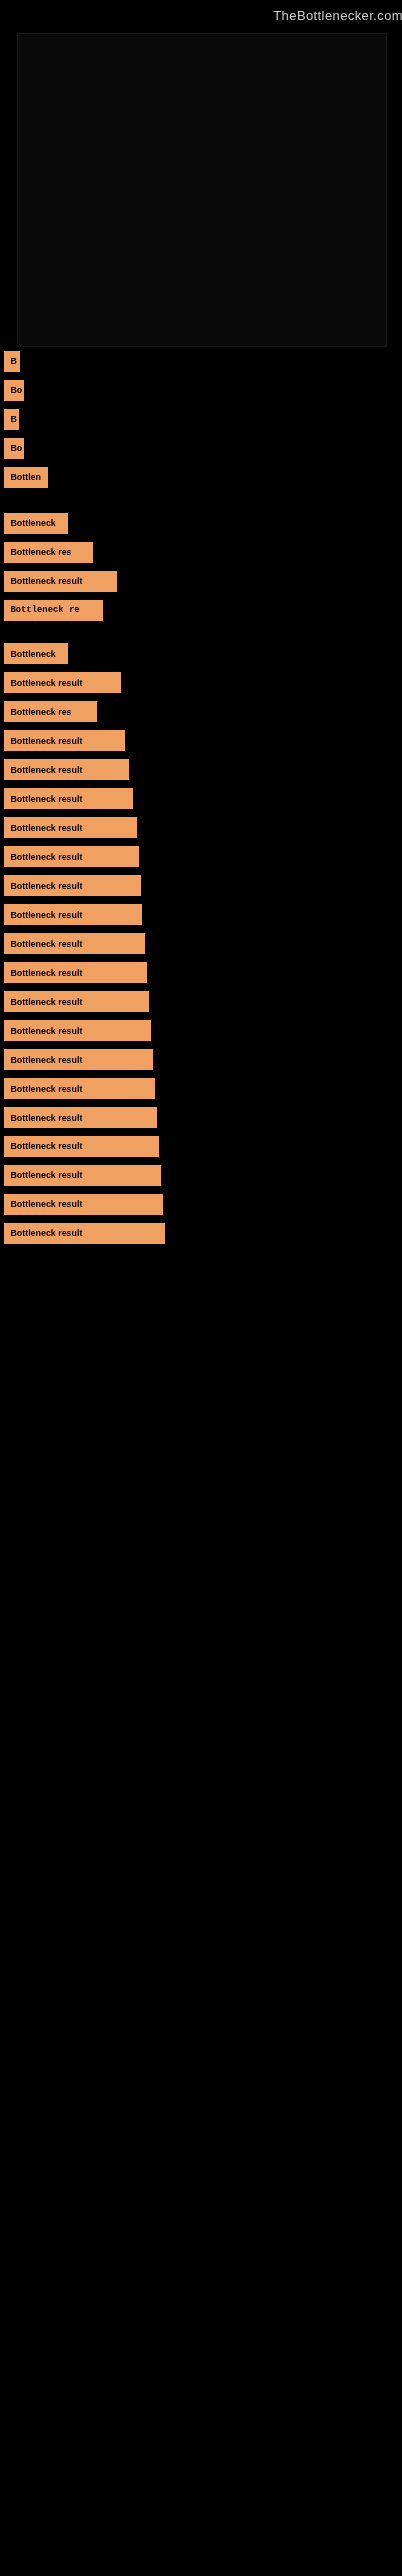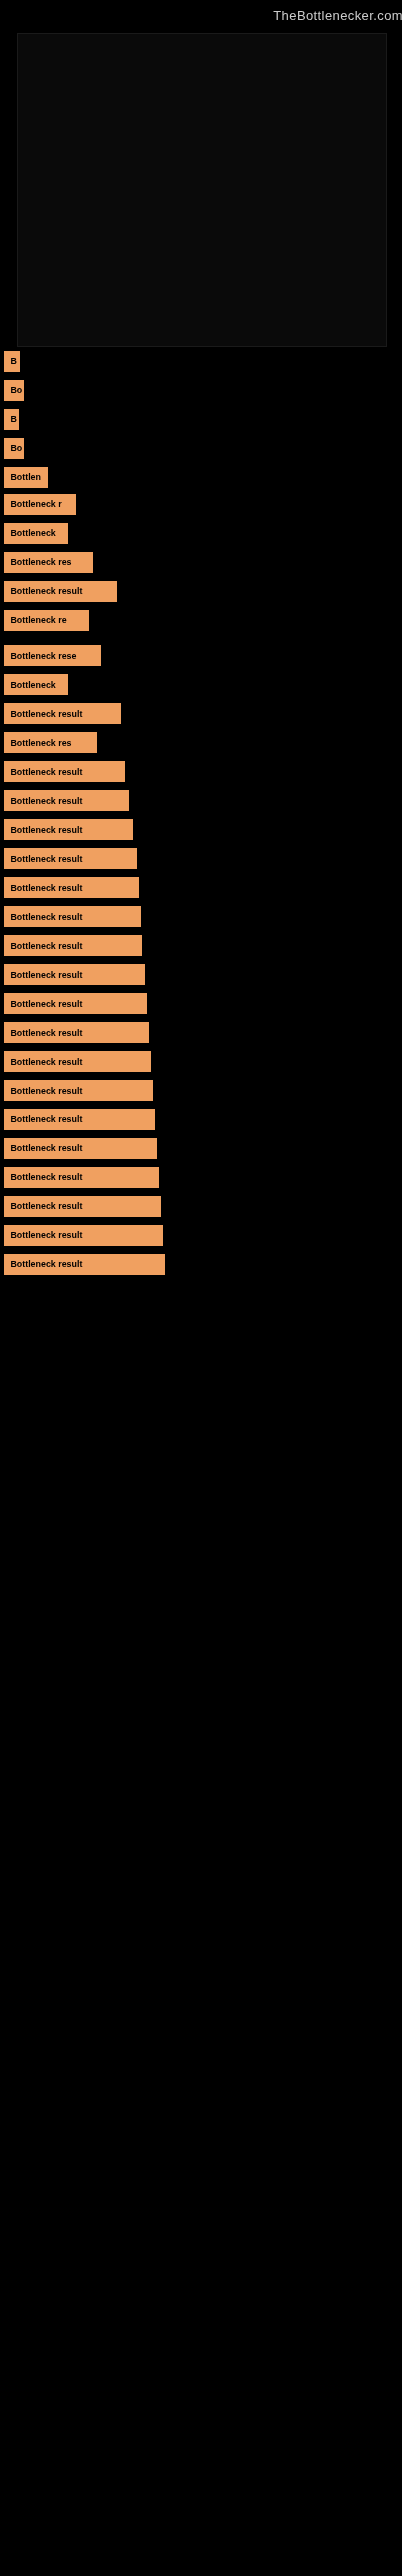--- a/index.html
+++ b/index.html
@@ -75,52 +75,42 @@
       <div class="result-bar" style="width: 14.5px; margin-bottom: 1.6px;">
         <span>B</span>
       </div>
     </div>
     <div class="result-item">
       <div class="result-bar" style="width: 20px; margin-bottom: 1.6px;">
         <span>Bo</span>
       </div>
     </div>
     <div class="result-item">
-      <div class="result-bar" style="width: 44px; margin-bottom: 0;">
+      <div class="result-bar" style="width: 44px; margin-bottom: 19px;">
         <span>Bottlen</span>
-      </div>
-    </div>
-    <div class="result-item">
-      <div class="result-bar" style="width: 72px; margin-bottom: 1.6px;">
-        <span>Bottleneck r</span>
       </div>
     </div>
     <div class="result-item">
       <div class="result-bar" style="width: 64px; margin-bottom: 1.6px;">
         <span>Bottleneck</span>
       </div>
     </div>
     <div class="result-item">
       <div class="result-bar" style="width: 89px; margin-bottom: 1.6px;">
         <span>Bottleneck res</span>
       </div>
     </div>
     <div class="result-item">
       <div class="result-bar" style="width: 113px; margin-bottom: 1.6px;">
         <span>Bottleneck result</span>
       </div>
     </div>
     <div class="result-item">
-      <div class="result-bar" style="width: 85px; margin-bottom: 8px;">
+      <div class="result-bar" style="width: 99px; margin-bottom: 16px; font-family: Liberation Mono, monospace;">
         <span>Bottleneck re</span>
-      </div>
-    </div>
-    <div class="result-item">
-      <div class="result-bar" style="width: 97px; margin-bottom: 1.6px;">
-        <span>Bottleneck rese</span>
       </div>
     </div>
     <div class="result-item">
       <div class="result-bar" style="width: 64px; margin-bottom: 1.6px;">
         <span>Bottleneck</span>
       </div>
     </div>
     <div class="result-item">
       <div class="result-bar" style="width: 117px; margin-bottom: 1.6px;">
         <span>Bottleneck result</span>

